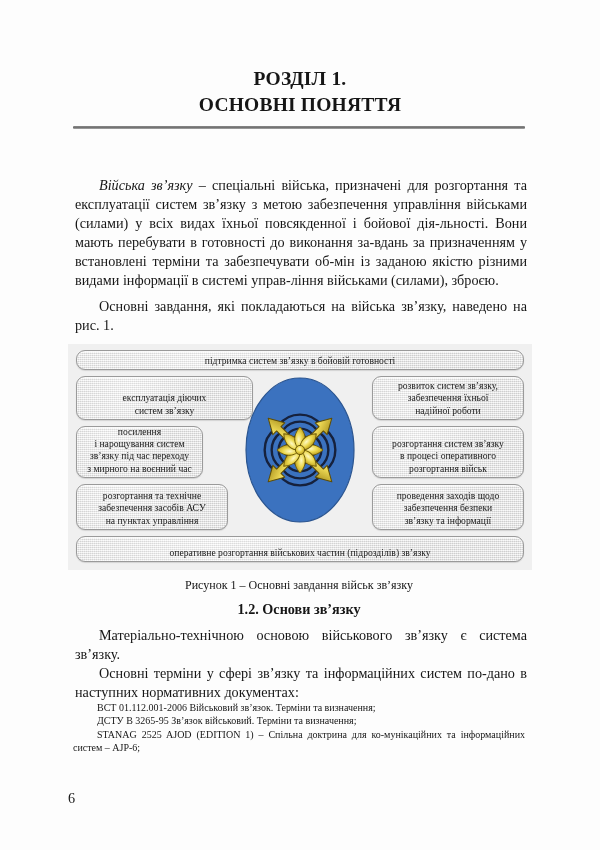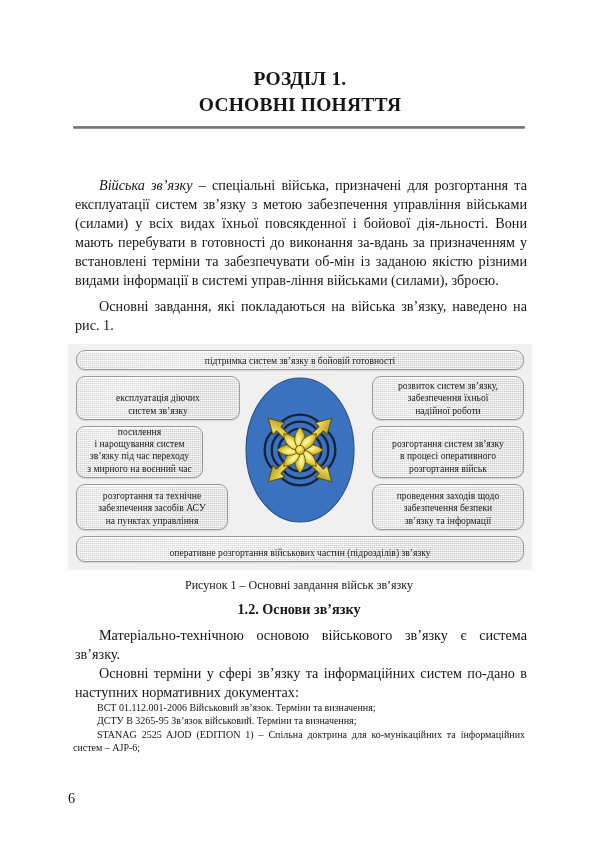--- a/index.html
+++ b/index.html
@@ -118,21 +118,21 @@
     color: #1a1a1a;
     padding: 2px 5px;
   }
   .fig-box .txt { width: 100%; }
 
   
   #fig-top   { left: 8px;   top: 6px;   width: 448px; height: 20px; }
   
   #fig-bottom{ left: 8px;   top: 192px; width: 448px; height: 26px; }
   
-  #fig-l1 { left: 8px;  top: 32px;  width: 164px; height: 44px; }
+  #fig-l1 { left: 8px;  top: 32px;  width: 177px; height: 44px; }
   #fig-l2 { left: 8px;  top: 82px;  width: 127px; height: 52px; }
   #fig-l3 { left: 8px;  top: 140px; width: 152px; height: 46px; }
   
   #fig-r1 { left: 304px; top: 32px;  width: 152px; height: 44px; }
   #fig-r2 { left: 304px; top: 82px;  width: 152px; height: 52px; }
   #fig-r3 { left: 304px; top: 140px; width: 152px; height: 46px; }
 
   
   .emblem {
     position: absolute;

